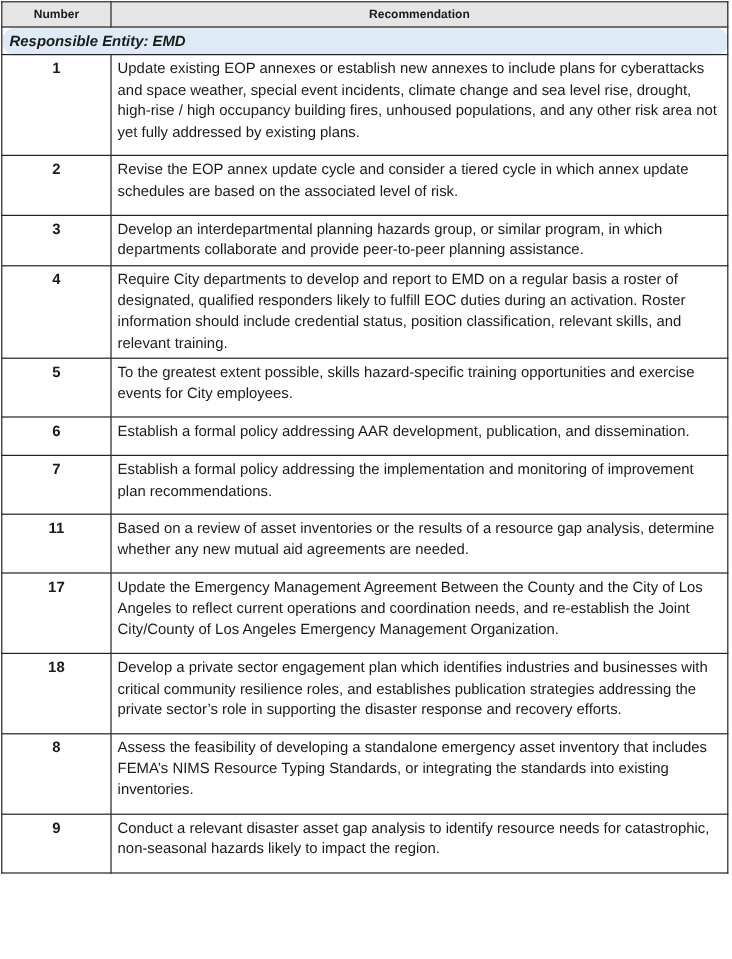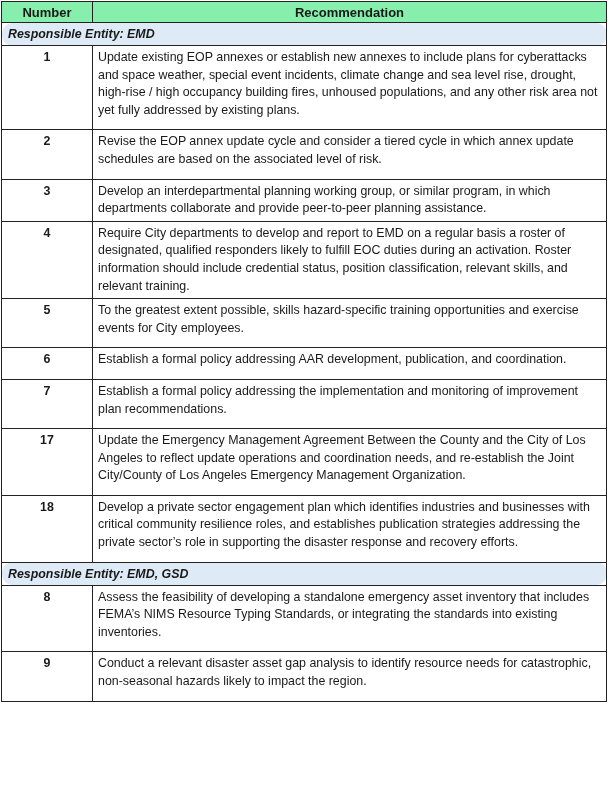--- a/index.html
+++ b/index.html
@@ -12,23 +12,23 @@
     font-size: 12.4px;
     color: #1a1a1a;
     table-layout: fixed;
   }
   table.rec td, table.rec th {
     border: 1px solid #222;
     vertical-align: top;
   }
   col.c-num { width: 91px; }
   th {
-    background: #86efac;
+    background: #e5e5e5;
     font-weight: bold;
-    font-size: 13px;
+    font-size: 10px;
     height: 20px;
     padding: 0 4px;
     vertical-align: middle !important;
     text-align: center;
   }
   tr.section td {
     background: #deebf7;
     font-style: italic;
     font-weight: bold;
     height: 22px;
@@ -67,48 +67,49 @@
     <tr>
       <td class="num">1</td>
       <td class="text">Update existing EOP annexes or establish new annexes to include plans for cyberattacks and space weather, special event incidents, climate change and sea level rise, drought, high-rise / high occupancy building fires, unhoused populations, and any other risk area not yet fully addressed by existing plans.</td>
     </tr>
     <tr>
       <td class="num">2</td>
       <td class="text">Revise the EOP annex update cycle and consider a tiered cycle in which annex update schedules are based on the associated level of risk.</td>
     </tr>
     <tr>
       <td class="num">3</td>
-      <td class="text" style="padding-bottom:3px">Develop an interdepartmental planning working group, or similar program, in which departments collaborate and provide peer-to-peer planning assistance.</td>
+      <td class="text" style="padding-bottom:3px">Develop an interdepartmental planning hazards group, or similar program, in which departments collaborate and provide peer-to-peer planning assistance.</td>
     </tr>
     <tr>
       <td class="num">4</td>
       <td class="text" style="padding-bottom:3px">Require City departments to develop and report to EMD on a regular basis a roster of designated, qualified responders likely to fulfill EOC duties during an activation. Roster information should include credential status, position classification, relevant skills, and relevant training.</td>
     </tr>
     <tr>
       <td class="num">5</td>
       <td class="text">To the greatest extent possible, skills hazard-specific training opportunities and exercise events for City employees.</td>
     </tr>
     <tr>
       <td class="num">6</td>
-      <td class="text">Establish a formal policy addressing AAR development, publication, and coordination.</td>
+      <td class="text">Establish a formal policy addressing AAR development, publication, and dissemination.</td>
     </tr>
     <tr>
       <td class="num">7</td>
       <td class="text">Establish a formal policy addressing the implementation and monitoring of improvement plan recommendations.</td>
     </tr>
     <tr>
+      <td class="num">11</td>
+      <td class="text">Based on a review of asset inventories or the results of a resource gap analysis, determine whether any new mutual aid agreements are needed.</td>
+    </tr>
+    <tr>
       <td class="num">17</td>
-      <td class="text">Update the Emergency Management Agreement Between the County and the City of Los Angeles to reflect update operations and coordination needs, and re-establish the Joint City/County of Los Angeles Emergency Management Organization.</td>
+      <td class="text">Update the Emergency Management Agreement Between the County and the City of Los Angeles to reflect current operations and coordination needs, and re-establish the Joint City/County of Los Angeles Emergency Management Organization.</td>
     </tr>
     <tr>
       <td class="num">18</td>
       <td class="text">Develop a private sector engagement plan which identifies industries and businesses with critical community resilience roles, and establishes publication strategies addressing the private sector’s role in supporting the disaster response and recovery efforts.</td>
-    </tr>
-    <tr class="section">
-      <td colspan="2">Responsible Entity: EMD, GSD</td>
     </tr>
     <tr>
       <td class="num">8</td>
       <td class="text">Assess the feasibility of developing a standalone emergency asset inventory that includes FEMA’s NIMS Resource Typing Standards, or integrating the standards into existing inventories.</td>
     </tr>
     <tr>
       <td class="num">9</td>
       <td class="text">Conduct a relevant disaster asset gap analysis to identify resource needs for catastrophic, non-seasonal hazards likely to impact the region.</td>
     </tr>
   </tbody>

